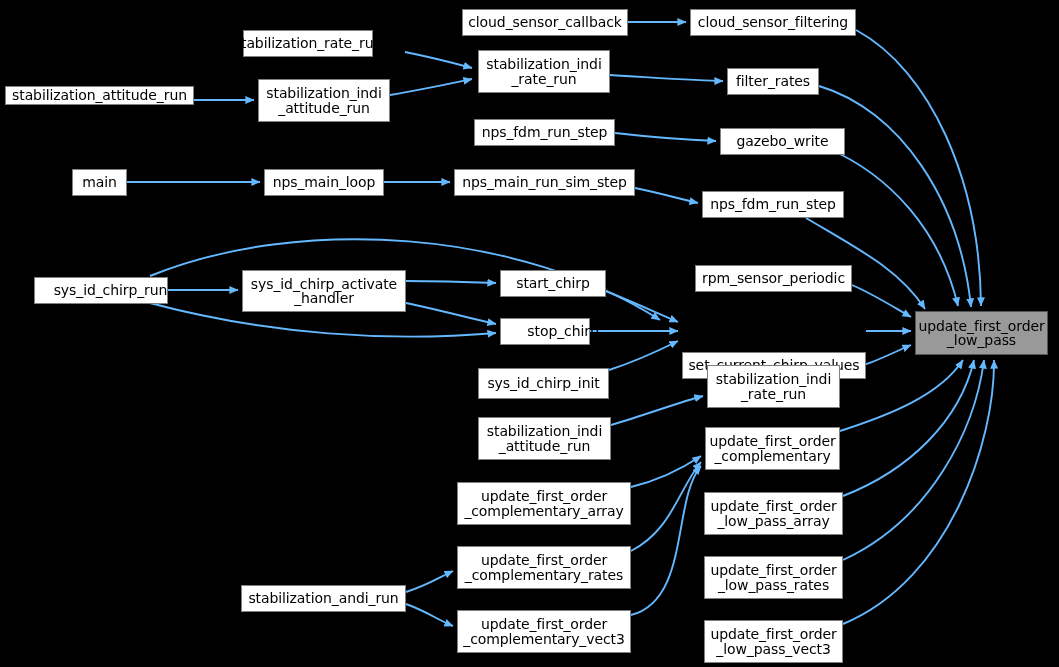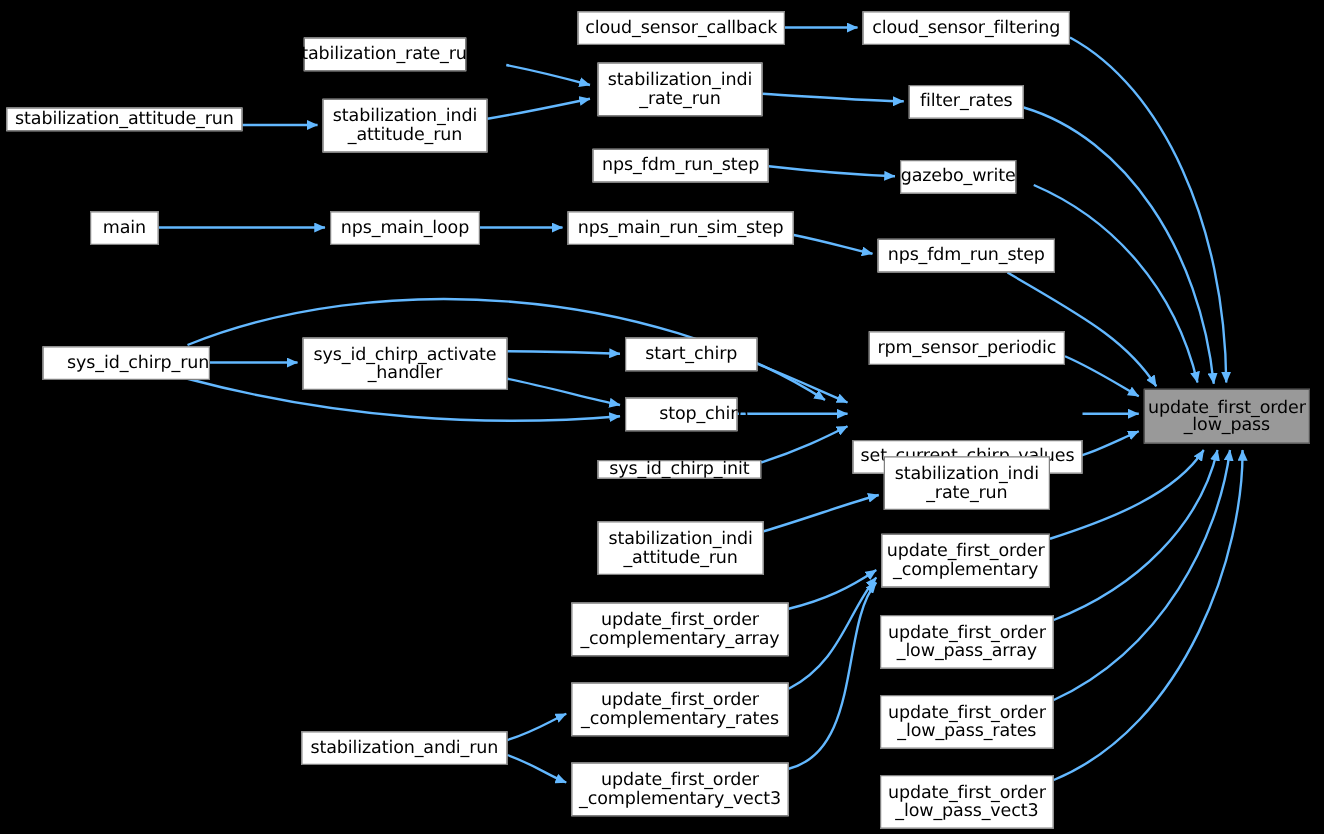--- a/index.html
+++ b/index.html
@@ -102,35 +102,35 @@
       <div class="node" style="left: 5px; top: 86px; width: 189px; height: 19px;">stabilization_attitude_run</div>
       <div class="node" style="left: 243px; top: 30px; width: 130px; height: 27px;">stabilization_rate_run</div>
       <div class="node" style="left: 258px; top: 79px; width: 132px; height: 43px;">stabilization_indi
 _attitude_run</div>
       <div class="node" style="left: 462px; top: 9px; width: 166px; height: 27px;">cloud_sensor_callback</div>
       <div class="node" style="left: 690px; top: 9px; width: 166px; height: 27px;">cloud_sensor_filtering</div>
       <div class="node" style="left: 478px; top: 50px; width: 132px; height: 43px;">stabilization_indi
 _rate_run</div>
       <div class="node" style="left: 727px; top: 68px; width: 92px; height: 27px;">filter_rates</div>
       <div class="node" style="left: 474px; top: 119px; width: 141px; height: 27px;">nps_fdm_run_step</div>
-      <div class="node" style="left: 720px; top: 128px; width: 93px; height: 27px;">gazebo_write</div>
+      <div class="node" style="left: 720px; top: 128px; width: 125px; height: 27px;">gazebo_write</div>
       <div class="node" style="left: 72px; top: 169px; width: 55px; height: 27px;">main</div>
       <div class="node" style="left: 264px; top: 169px; width: 120px; height: 27px;">nps_main_loop</div>
       <div class="node" style="left: 454px; top: 169px; width: 181px; height: 27px;">nps_main_run_sim_step</div>
       <div class="node" style="left: 702px; top: 191px; width: 142px; height: 27px;">nps_fdm_run_step</div>
       <div class="node" style="left: 34px; top: 277px; width: 134px; height: 27px; padding-left: 19px;">sys_id_chirp_run</div>
       <div class="node" style="left: 242px; top: 270px; width: 164px; height: 42px;">sys_id_chirp_activate
 _handler</div>
       <div class="node" style="left: 500px; top: 270px; width: 106px; height: 27px;">start_chirp</div>
       <div class="node" style="left: 695px; top: 265px; width: 157px; height: 27px;">rpm_sensor_periodic</div>
       <div class="node highlight" style="left: 915px; top: 311px; width: 133px; height: 44px;">update_first_order
 _low_pass</div>
       <div class="node" style="left: 500px; top: 318px; width: 90px; height: 27px; padding-left: 36px;">stop_chirp</div>
       <div class="node" style="left: 682px; top: 318px; width: 184px; height: 27px; margin-top: 34px;">set_current_chirp_values</div>
-      <div class="node" style="left: 478px; top: 368px; width: 131px; height: 15px;">sys_id_chirp_init</div>
+      <div class="node" style="left: 478px; top: 368px; width: 131px; height: 31px;">sys_id_chirp_init</div>
       <div class="node" style="left: 707px; top: 365px; width: 133px; height: 43px;">stabilization_indi
 _rate_run</div>
       <div class="node" style="left: 478px; top: 417px; width: 133px; height: 43px;">stabilization_indi
 _attitude_run</div>
       <div class="node" style="left: 705px; top: 427px; width: 135px; height: 43px;">update_first_order
 _complementary</div>
       <div class="node" style="left: 457px; top: 482px; width: 174px; height: 43px;">update_first_order
 _complementary_array</div>
       <div class="node" style="left: 704px; top: 492px; width: 139px; height: 43px;">update_first_order
 _low_pass_array</div>

